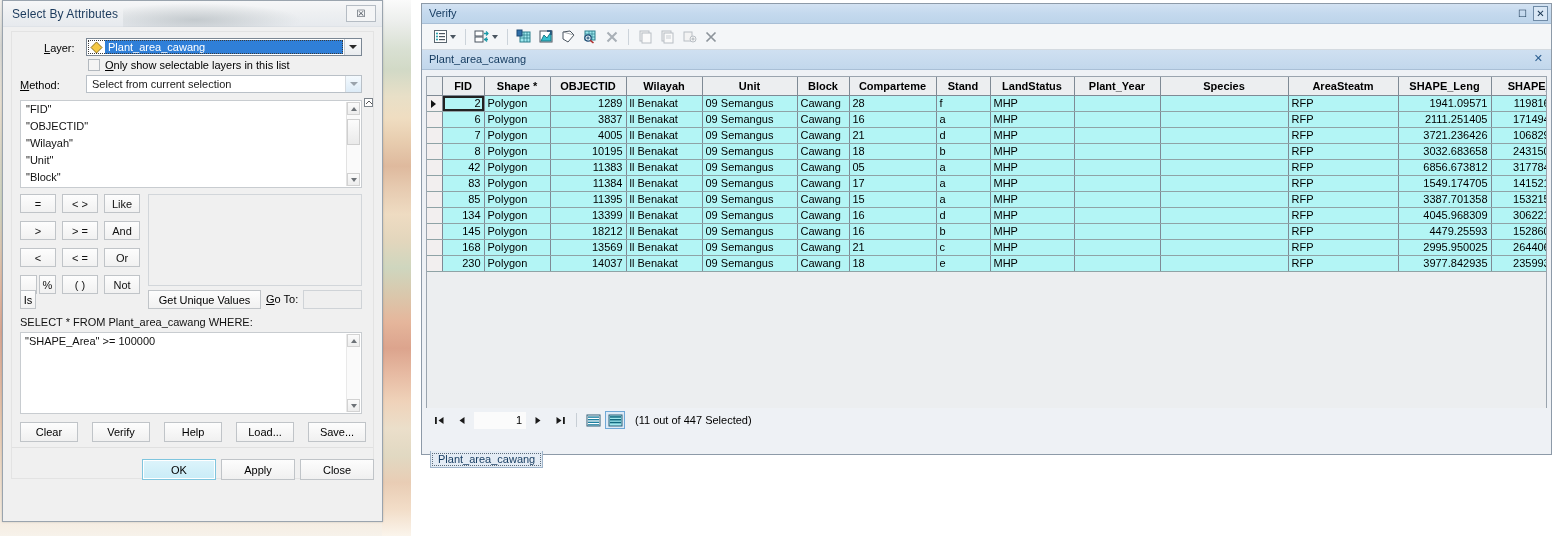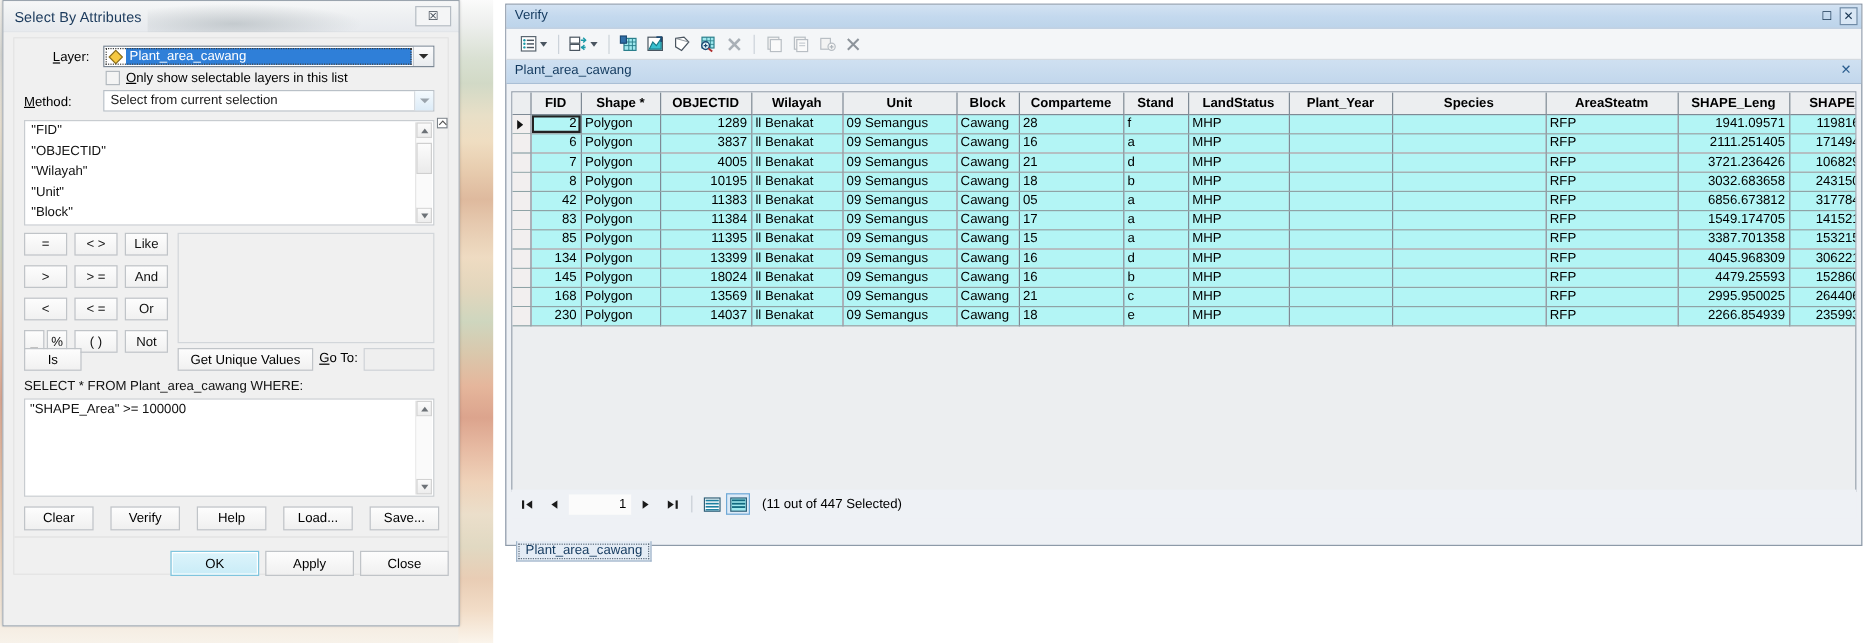--- a/index.html
+++ b/index.html
@@ -149,21 +149,21 @@
     font-size: 11px; color: #111; display:flex; align-items:center; justify-content:center;
     cursor: pointer;
   }
   .opbtn.small { width: 17px; }
 
   .values-box {
     position: absolute; left: 136px; top: 162px; width: 214px; height: 92px;
     border: 1px solid #d2d6da; background: #f0f0f0;
   }
 
-  .btn-is { position: absolute; left: 8px; top: 258px; width: 48px; height: 19px;
+  .btn-is { position: absolute; left: 8px; top: 258px; width: 16px; height: 19px;
     border: 1px solid #c0c4c8; background: linear-gradient(to bottom,#fdfdfd,#f1f1f1);
     font-size: 11px; display:flex;align-items:center;justify-content:center; cursor:pointer;}
   .btn-guv { position: absolute; left: 136px; top: 258px; width: 113px; height: 19px;
     border: 1px solid #c0c4c8; background: linear-gradient(to bottom,#fdfdfd,#f1f1f1);
     font-size: 11px; display:flex;align-items:center;justify-content:center; cursor:pointer;}
   .goto-lbl { position: absolute; left: 254px; top: 261px; font-size: 11px; }
   .goto-input { position: absolute; left: 291px; top: 258px; width: 59px; height: 19px;
     border: 1px solid #cfd3d7; background: #efefef; }
 
   .select-line { position: absolute; left: 8px; top: 284px; font-size: 11px; color:#111; }
@@ -715,21 +715,21 @@
               <td class=""></td>
               <td class="">RFP</td>
               <td class="num">4045.968309</td>
               <td class="num">306221.434756</td>
               <td class="grid-filler"></td>
             </tr>
             <tr>
               <td class="rowsel"></td>
               <td class="num fid-cell">145</td>
               <td class="">Polygon</td>
-              <td class="num">18024</td>
+              <td class="num">18212</td>
               <td class="">ll Benakat</td>
               <td class="">09 Semangus</td>
               <td class="">Cawang</td>
               <td class="">16</td>
               <td class="">b</td>
               <td class="">MHP</td>
               <td class=""></td>
               <td class=""></td>
               <td class="">RFP</td>
               <td class="num">4479.25593</td>
@@ -761,21 +761,21 @@
               <td class="num">14037</td>
               <td class="">ll Benakat</td>
               <td class="">09 Semangus</td>
               <td class="">Cawang</td>
               <td class="">18</td>
               <td class="">e</td>
               <td class="">MHP</td>
               <td class=""></td>
               <td class=""></td>
               <td class="">RFP</td>
-              <td class="num">2266.854939</td>
+              <td class="num">3977.842935</td>
               <td class="num">235993.845274</td>
               <td class="grid-filler"></td>
             </tr>
           </tbody>
       </table>
     </div>
 
     <div class="grid-bottom-bar">
       <div class="nav-btn">
         <svg width="12" height="11" viewBox="0 0 12 11">

